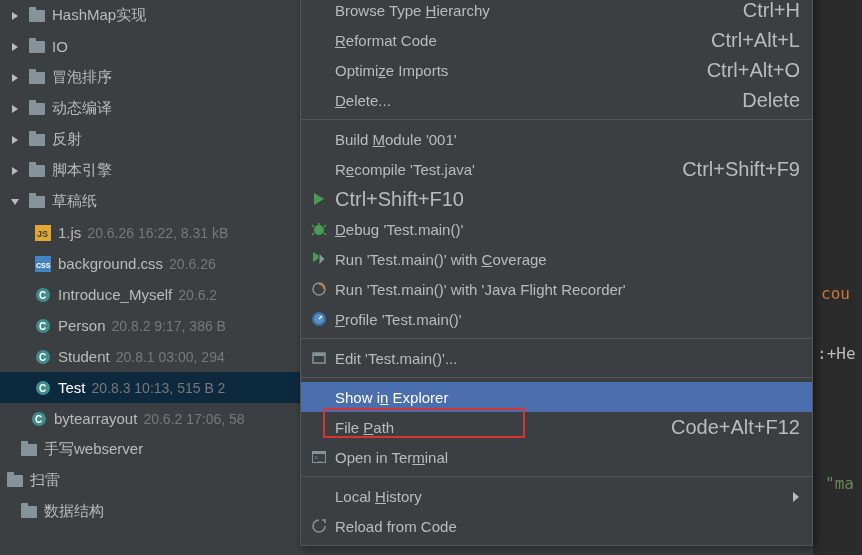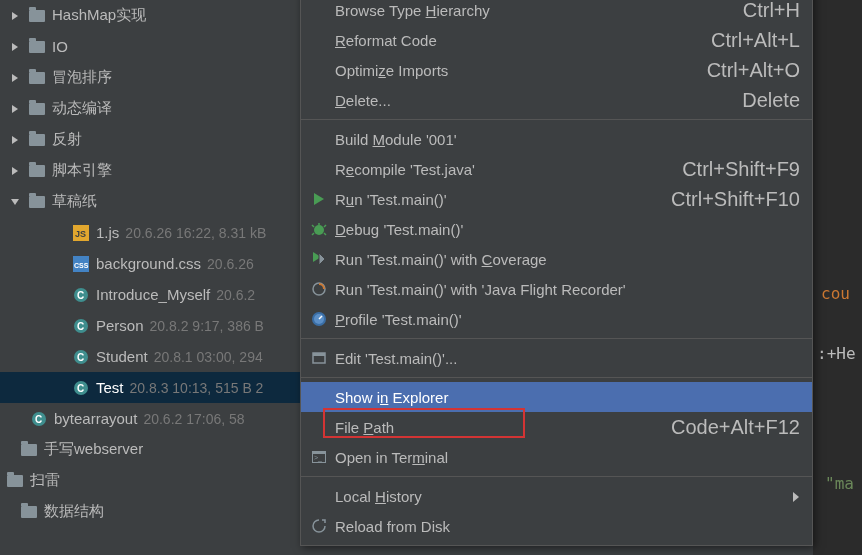--- a/index.html
+++ b/index.html
@@ -10,21 +10,21 @@
     .tree-item .arrow { width: 14px; height: 14px; display: inline-flex; align-items: center; justify-content: center; margin-right: 6px; flex-shrink: 0; }
     .tree-item .arrow svg { width: 10px; height: 10px; }
     .tree-item .icon { width: 18px; height: 18px; display: inline-flex; align-items: center; justify-content: center; margin-right: 6px; flex-shrink: 0; }
     .tree-item .file-name { color: #bbbbbb; margin-right: 6px; }
     .tree-item .file-meta { color: #787878; font-size: 14px; }
     .tree-item.selected { background: #0d293e; }
     .tree-item.selected .file-name { color: #ffffff; }
     
     .indent-1 { padding-left: 8px; }
     .indent-2 { padding-left: 30px; }
-    .indent-3 { padding-left: 72px; }
+    .indent-3 { padding-left: 34px; }
     
     .folder-icon { background: #87939a; width: 16px; height: 12px; border-radius: 1px; position: relative; }
     .folder-icon::before { content: ""; position: absolute; top: -3px; left: 0; width: 7px; height: 3px; background: #87939a; border-radius: 1px 1px 0 0; }
     
     .context-menu { position: absolute; left: 300px; top: -10px; width: 513px; background: #3c3f41; border: 1px solid #555555; box-shadow: 2px 2px 8px rgba(0,0,0,0.5); padding: 4px 0; z-index: 10; }
     .menu-item { display: flex; align-items: center; height: 30px; padding: 0 12px 0 8px; font-size: 15px; color: #bbbbbb; }
     .menu-item.highlighted { background: #4b6eaf; color: #ffffff; }
     .menu-item .menu-icon { width: 20px; height: 20px; display: inline-flex; align-items: center; justify-content: center; margin-right: 6px; flex-shrink: 0; }
     .menu-item .menu-label { flex: 1; }
     .menu-item .menu-shortcut { color: #bbbbbb; font-size: 20px; }
@@ -247,21 +247,20 @@
     <span class="menu-icon"></span>
     <span class="menu-label">R<span class="mnemonic">e</span>compile 'Test.java'</span>
     <span class="menu-shortcut">Ctrl+Shift+F9</span>
   </div>
   <div class="menu-item">
     <span class="menu-icon">
         <svg width="14" height="14">
           <path d="M2 1 L12 7 L2 13 Z" fill="#499c54"></path>
         </svg>
       </span>
-    <span class="menu-label">R<span class="mnemonic">u</span>n 'Test.main()'</span>
     <span class="menu-shortcut">Ctrl+Shift+F10</span>
   </div>
   <div class="menu-item">
     <span class="menu-icon">
         <svg width="16" height="16">
           <circle cx="8" cy="9" r="5" fill="#499c54"></circle>
           <line x1="8" y1="2" x2="8" y2="4" stroke="#499c54" stroke-width="1.5"></line>
           <line x1="3" y1="6" x2="1" y2="4" stroke="#499c54" stroke-width="1.5"></line>
           <line x1="13" y1="6" x2="15" y2="4" stroke="#499c54" stroke-width="1.5"></line>
           <line x1="3" y1="12" x2="1" y2="14" stroke="#499c54" stroke-width="1.5"></line>
@@ -336,17 +335,17 @@
           <path d="M1 1 L7 6 L1 11 Z" fill="#bbbbbb"></path>
         </svg></span>
   </div>
   <div class="menu-item">
     <span class="menu-icon">
         <svg width="16" height="16">
           <path d="M8 2 A6 6 0 1 0 14 8" fill="none" stroke="#87939a" stroke-width="1.5"></path>
           <path d="M11 2 L14 2 L14 5" fill="none" stroke="#87939a" stroke-width="1.5"></path>
         </svg>
       </span>
-    <span class="menu-label">Reload from Disk</span>
+    <span class="menu-label">Reload from Code</span>
   </div>
 </div>
 
 <div class="highlight-box"></div>
 
 </body></html>

